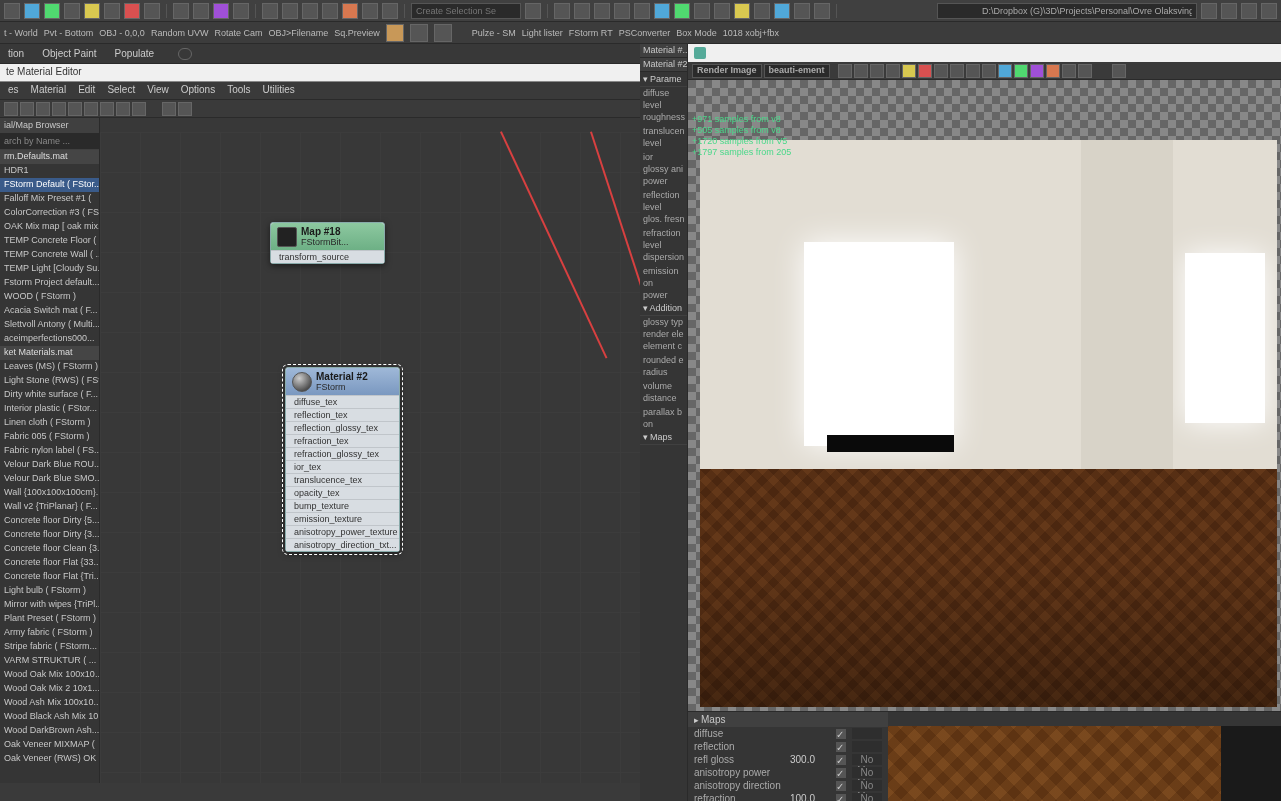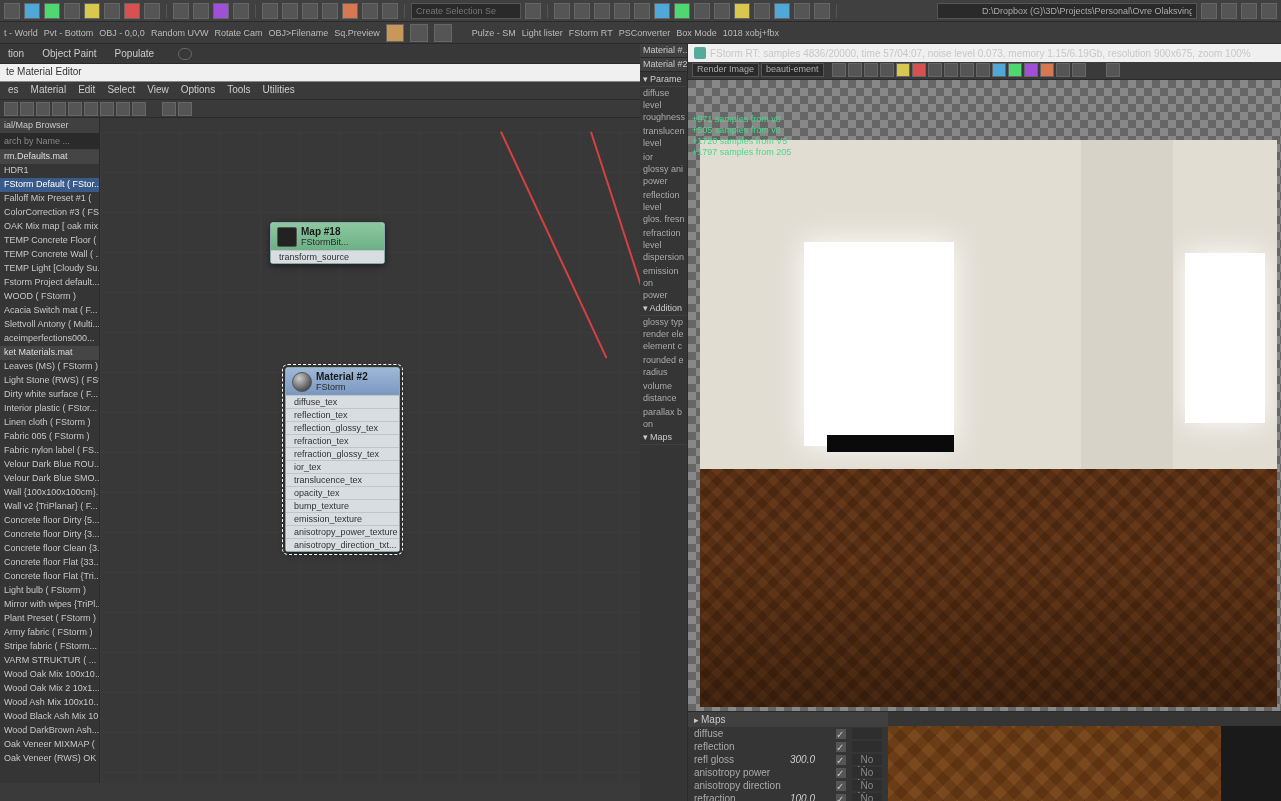--- a/index.html
+++ b/index.html
@@ -43,38 +43,38 @@
 .node.selected { outline: 1px dashed #fff; outline-offset: 2px; }
 .red-line { position: absolute; width: 2px; background: #d84040; transform-origin: top left; }
 .right-panel { flex: 1; background: #3a3a3a; position: relative; }
 .param-panel { position: absolute; left: 0; top: 0; width: 48px; height: 100%; background: #353535; border-right: 1px solid #2a2a2a; }
 .param-hdr { height: 14px; background: #404040; font-size: 9px; padding: 1px 3px; border-bottom: 1px solid #2a2a2a; white-space: nowrap; overflow: hidden; }
 .param-section { font-size: 9px; padding: 2px 3px; color: #ccc; border-bottom: 1px solid #404040; white-space: nowrap; overflow: hidden; }
 .param-row { font-size: 9px; padding: 1px 3px; color: #aaa; white-space: nowrap; overflow: hidden; }
 .render-window { position: absolute; left: 48px; top: 0; right: 0; bottom: 0; background: #3a3a3a; }
 .render-title { height: 18px; background: #f0f0f0; color: #333; font-size: 9px; padding: 2px 6px; display: flex; align-items: center; gap: 4px; }
 .render-title .ricon { width: 12px; height: 12px; background: #5a9; border-radius: 2px; }
-.render-toolbar { height: 18px; background: #3a3a3a; display: flex; align-items: flex-end; gap: 2px; padding: 2px 4px; border-bottom: 1px solid #2a2a2a; }
+.render-toolbar { height: 18px; background: #3a3a3a; display: flex; align-items: flex-start; gap: 2px; padding: 2px 4px; border-bottom: 1px solid #2a2a2a; font-weight: bold; }
 .render-toolbar .rbtn { width: 14px; height: 14px; background: #555; border: 1px solid #666; }
 .render-toolbar .rsel { background: #2a2a2a; border: 1px solid #555; height: 14px; padding: 0 4px; font-size: 9px; color: #aaa; }
 .render-overlay { position: absolute; top: 38px; left: 4px; z-index: 5; margin-top: 32px; }
 .render-overlay div { font-size: 9px; color: #4ad88a; line-height: 11px; }
 .render-viewport { position: absolute; top: 36px; left: 0; right: 0; bottom: 90px; background-image: repeating-conic-gradient(#888 0 25%, #666 0 50%); background-size: 16px 16px; }
 .render-image { position: absolute; top: 60px; left: 12px; right: 4px; bottom: 4px; background: linear-gradient(to bottom, #e8e4dc 0%, #ddd8cf 45%, #b89878 70%, #8a6848 100%); overflow: hidden; }
 .room-wall { position: absolute; background: #e2ddd3; }
 .room-window { position: absolute; background: #fff; box-shadow: 0 0 30px #fff; }
 .room-floor { position: absolute; left: 0; right: 0; bottom: 0; height: 42%; background: repeating-linear-gradient(45deg, #a07850 0 8px, #8a6440 8px 16px), repeating-linear-gradient(-45deg, #a07850 0 8px, #8a6440 8px 16px); background-blend-mode: multiply; }
 .room-floor::before { content:''; position:absolute; inset:0; background: linear-gradient(to top, rgba(0,0,0,0.3), transparent 60%); }
 .room-pillar { position: absolute; background: #d8d3c8; }
 .black-bar { position: absolute; background: #0a0a0a; }
 .maps-panel { position: absolute; left: 0; right: 0; bottom: 0; height: 90px; background: #353535; border-top: 1px solid #2a2a2a; }
 .maps-hdr { font-size: 9px; padding: 2px 6px; color: #ccc; background: #404040; }
 .maps-row { display: flex; align-items: center; height: 13px; font-size: 9px; padding: 0 6px; gap: 6px; }
 .maps-row .lbl { width: 90px; color: #aaa; }
-.maps-row .val { width: 40px; color: #ccc; font-style: italic; }
+.maps-row .val { width: 40px; color: #ccc; }
 .maps-row .chk { width: 10px; height: 10px; background: #555; }
 .maps-row .slot { flex: 1; text-align: center; color: #888; background: #2e2e2e; height: 11px; }
 .floor-preview { position: absolute; left: 200px; right: 0; top: 14px; bottom: 0; background: repeating-linear-gradient(45deg, #b08858 0 10px, #9a7244 10px 20px), repeating-linear-gradient(-45deg, #b08858 0 10px, #9a7244 10px 20px); background-blend-mode: multiply; }
 .floor-preview::after { content:''; position:absolute; right:0; top:0; bottom:0; width:60px; background:#1a1a1a; }
 .color-icon.c1 { background:#d85050; } .color-icon.c2 { background:#50a8d8; } .color-icon.c3 { background:#50d870; }
 .color-icon.c4 { background:#d8c850; } .color-icon.c5 { background:#a050d8; } .color-icon.c6 { background:#d87850; }
 </style>
 </head>
 <body>
 
@@ -319,21 +319,20 @@
           <div class="param-row"></div>
           <div class="param-row">parallax b</div>
           <div class="param-row">on</div>
           <div class="param-section">▾ Maps</div>
         </div>
     </div>
 
     <div class="render-window">
       <div class="render-title">
         <div class="ricon"></div>
-        <span>FStorm RT: samples 4836/20000,  time 57/04:07,  noise level 0.073,  memory 1.15/6.19Gb,  resolution 900x675,  zoom 100%</span>
       </div>
       <div class="render-toolbar">
         <div class="rsel">Render Image</div>
         <div class="rsel">beauti-ement</div>
         <div style="width:4px"></div>
         <div class="rbtn"></div>
         <div class="rbtn"></div>
         <div class="rbtn"></div>
         <div class="rbtn"></div>
         <div class="rbtn color-icon c4"></div>

